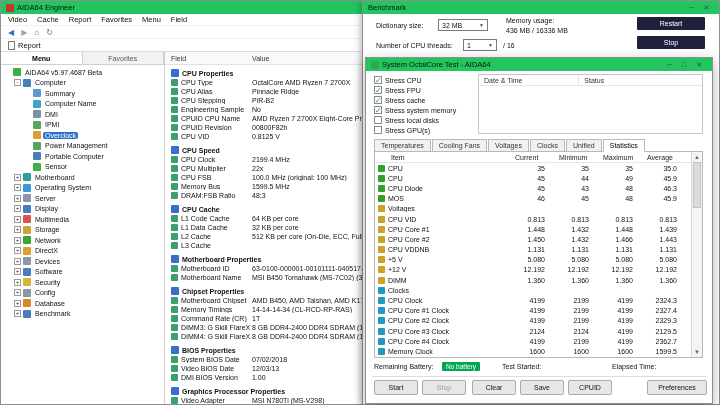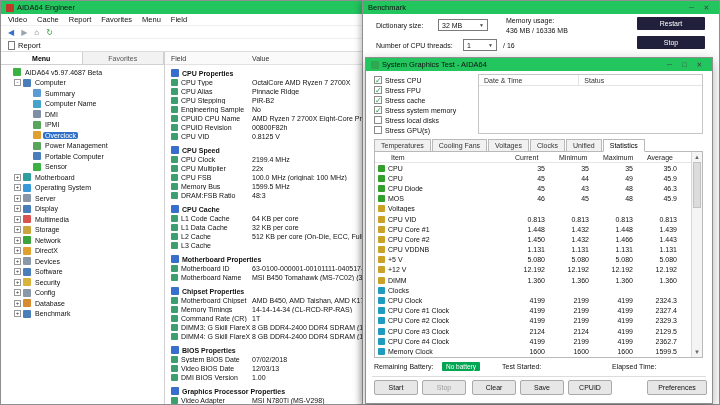--- a/index.html
+++ b/index.html
@@ -472,21 +472,21 @@
       <span>1</span>
       <span class="dd-arrow">▼</span>
     </span>
     <span class="bw-label" style="left:140px;top:41px;">/ 16</span>
     <span class="dark-btn" style="left:274px;top:35px;">Stop</span>
   </div>
 
   <div class="sst-window">
     <div class="titlebar">
       <span class="sst-icon"></span>
-      <span>System Graphics Test - AIDA64</span>
+      <span>System OctalCore Test - AIDA64</span>
       <span class="win-btns">
         <span class="win-btn">─</span>
         <span class="win-btn">□</span>
         <span class="win-btn">✕</span>
       </span>
     </div>
 
     <div class="checks">
         <div class="check-row">
           <span class="checkbox">✓</span>

